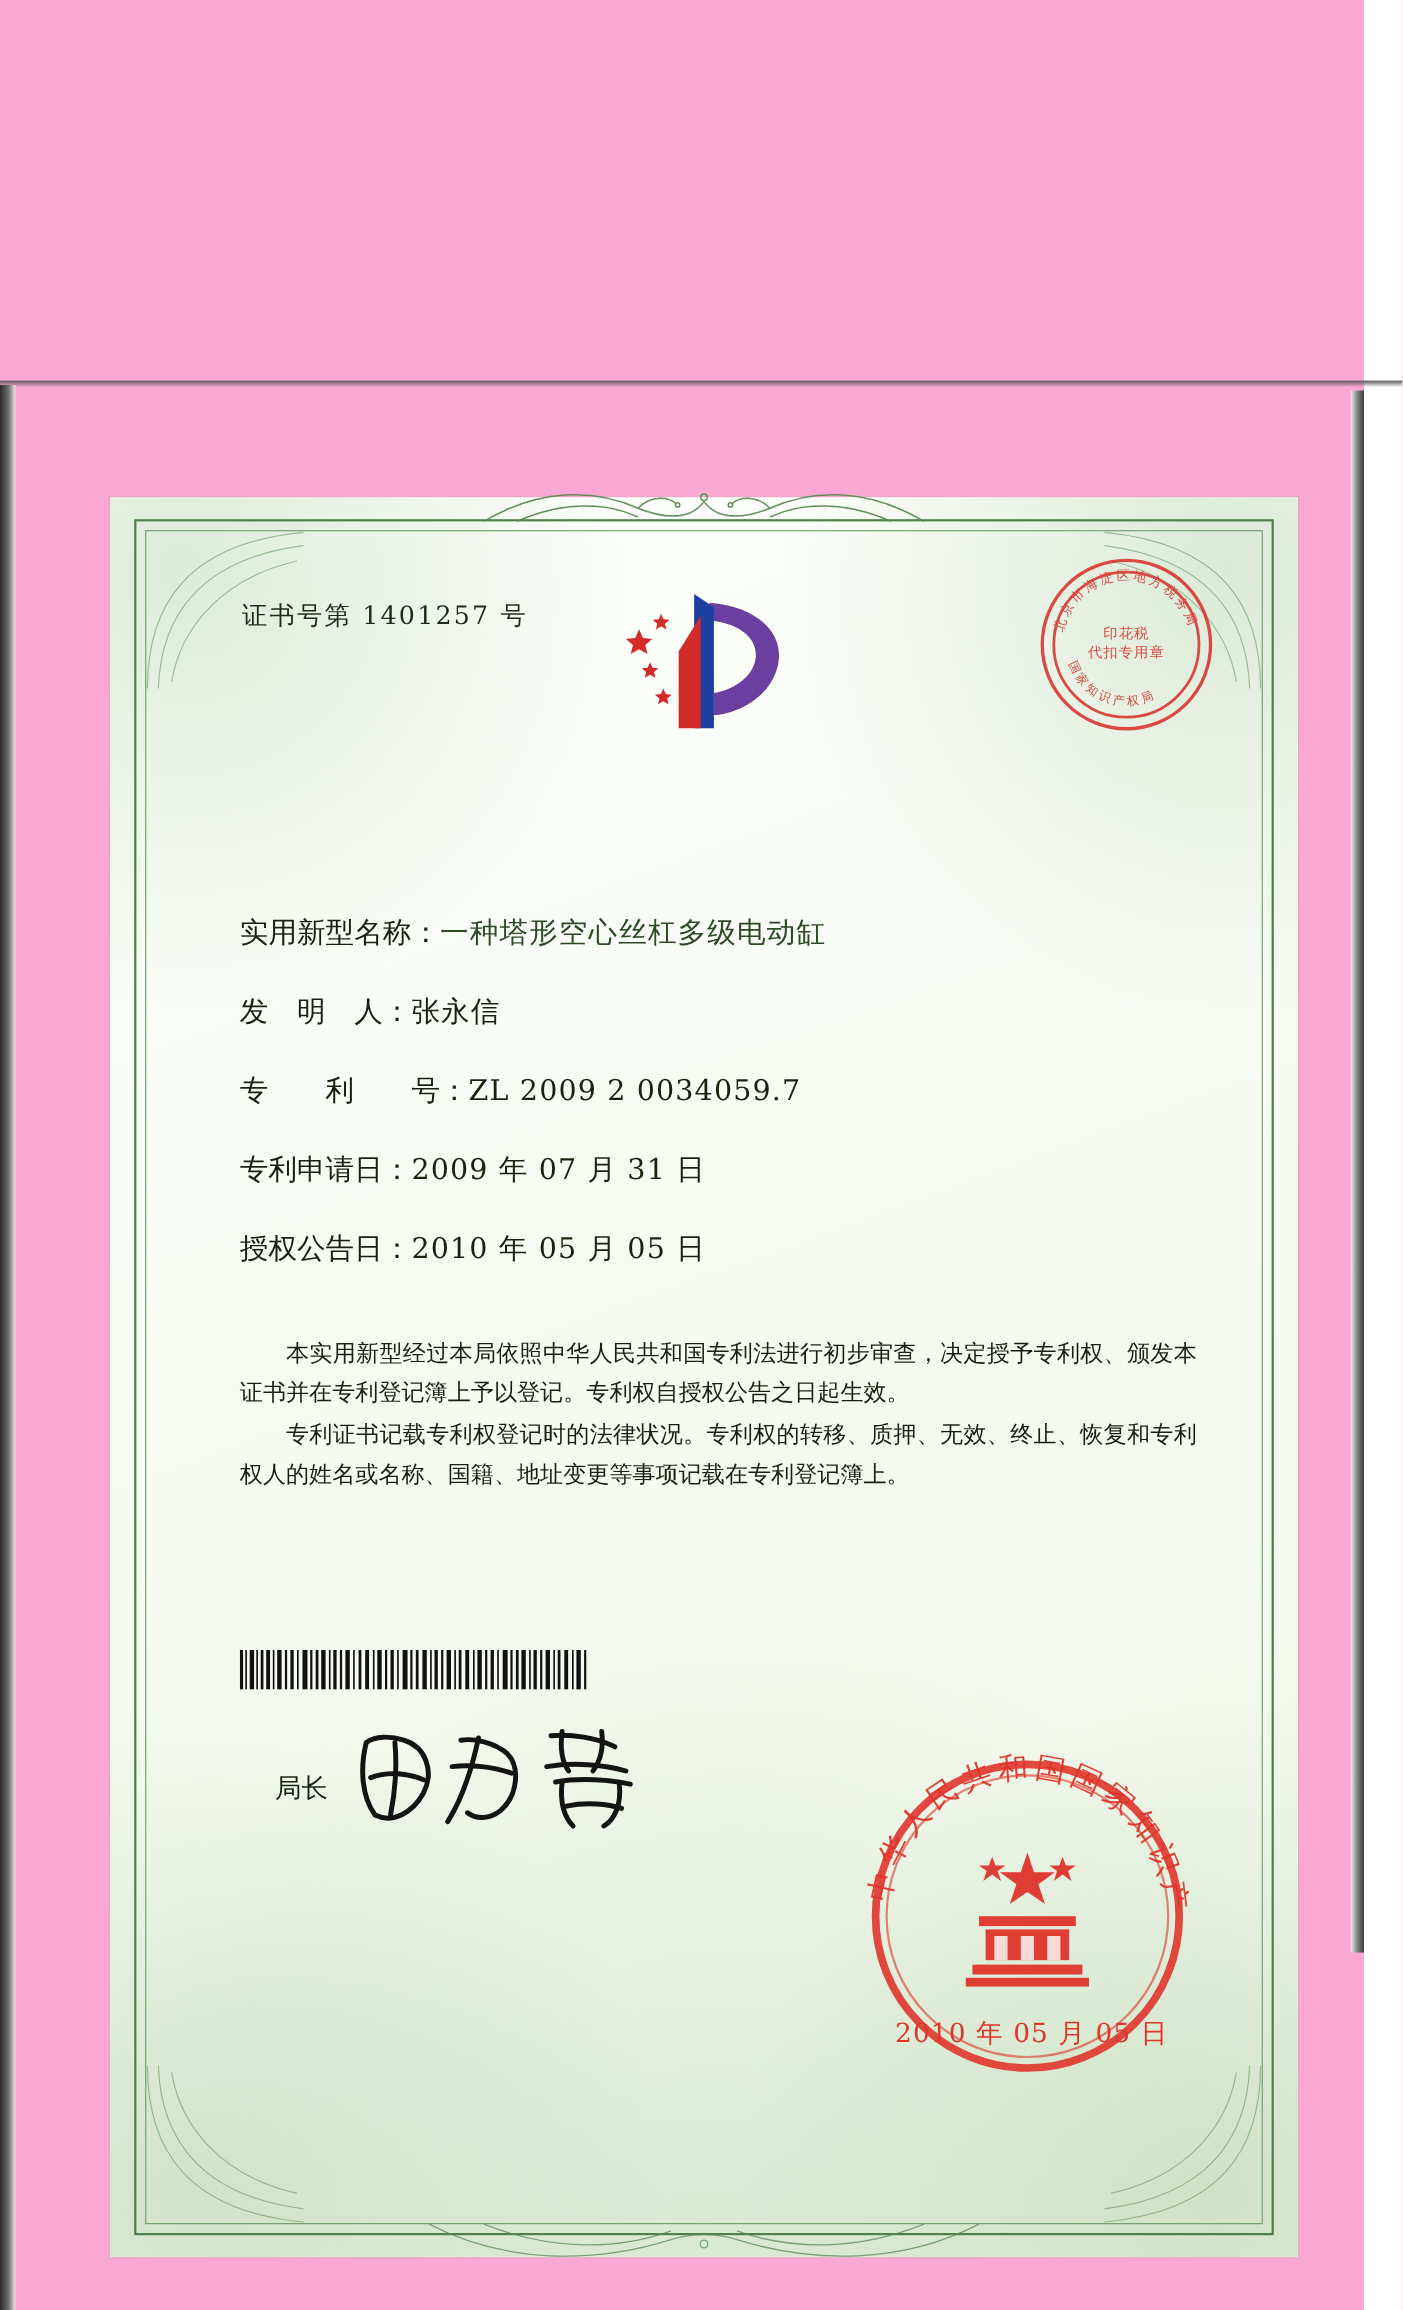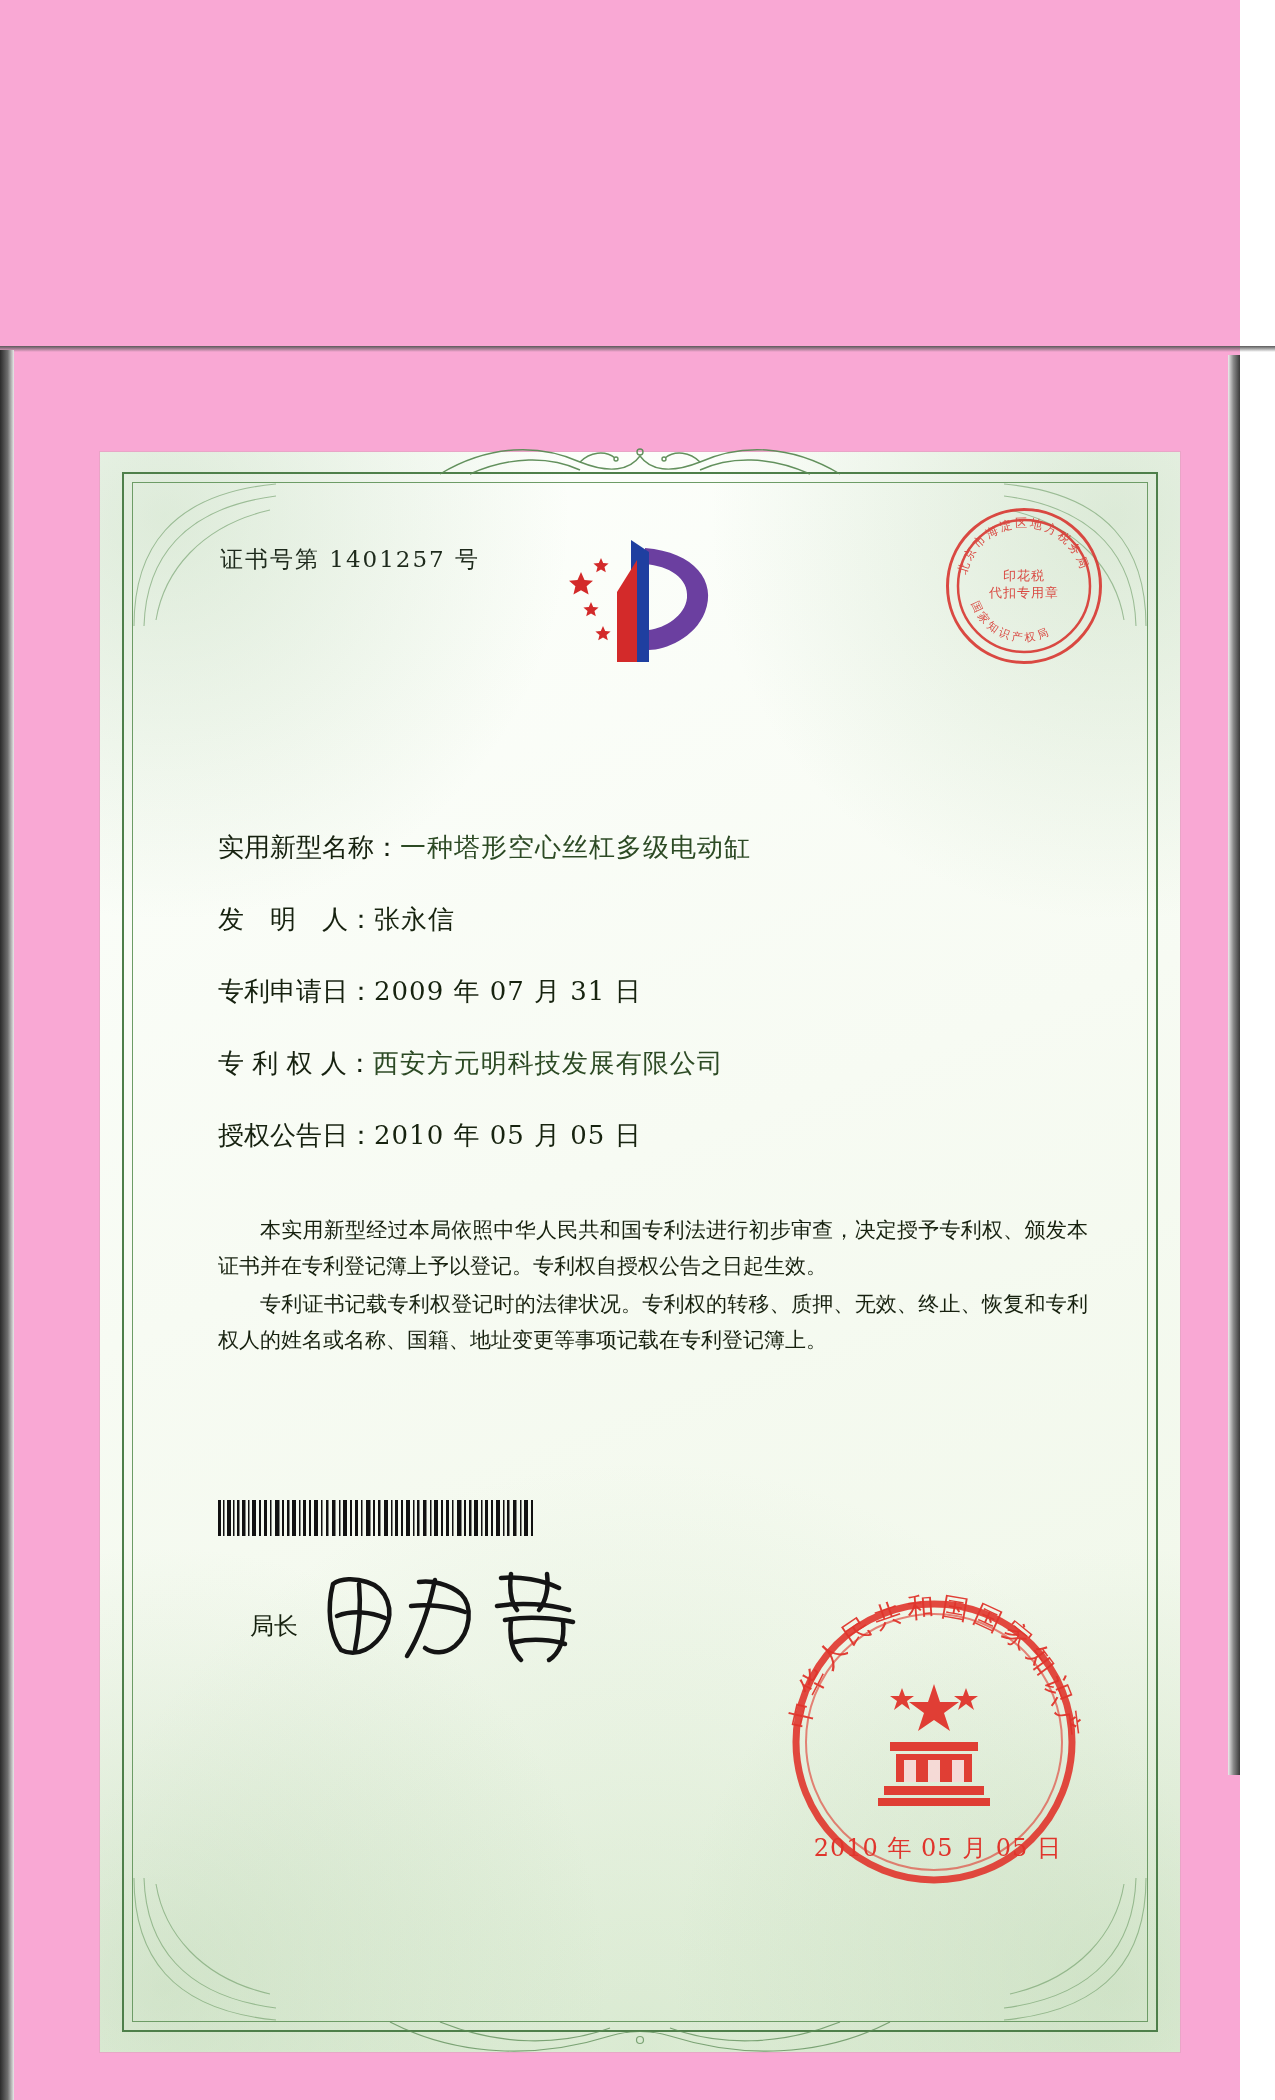--- a/index.html
+++ b/index.html
@@ -362,26 +362,26 @@
     <div class="field-list">
       <div class="field-row">
         <span class="field-label">实用新型名称：</span>
         <span class="field-value">一种塔形空心丝杠多级电动缸</span>
       </div>
       <div class="field-row">
         <span class="field-label">发　明　人：</span>
         <span class="field-value dark">张永信</span>
       </div>
       <div class="field-row">
+        <span class="field-label">专　　利　　号：</span>
+        <span class="field-value dark">ZL 2009 2 0034059.7</span>
+      </div>
+      <div class="field-row">
         <span class="field-label">专利申请日：</span>
         <span class="field-value dark">2009 年 07 月 31 日</span>
-      </div>
-      <div class="field-row">
-        <span class="field-label">专 利 权 人：</span>
-        <span class="field-value">西安方元明科技发展有限公司</span>
       </div>
       <div class="field-row">
         <span class="field-label">授权公告日：</span>
         <span class="field-value dark">2010 年 05 月 05 日</span>
       </div>
     </div>
 
     <div class="body-text">
       <p>本实用新型经过本局依照中华人民共和国专利法进行初步审查，决定授予专利权、颁发本证书并在专利登记簿上予以登记。专利权自授权公告之日起生效。</p>
       <p>专利证书记载专利权登记时的法律状况。专利权的转移、质押、无效、终止、恢复和专利权人的姓名或名称、国籍、地址变更等事项记载在专利登记簿上。</p>

